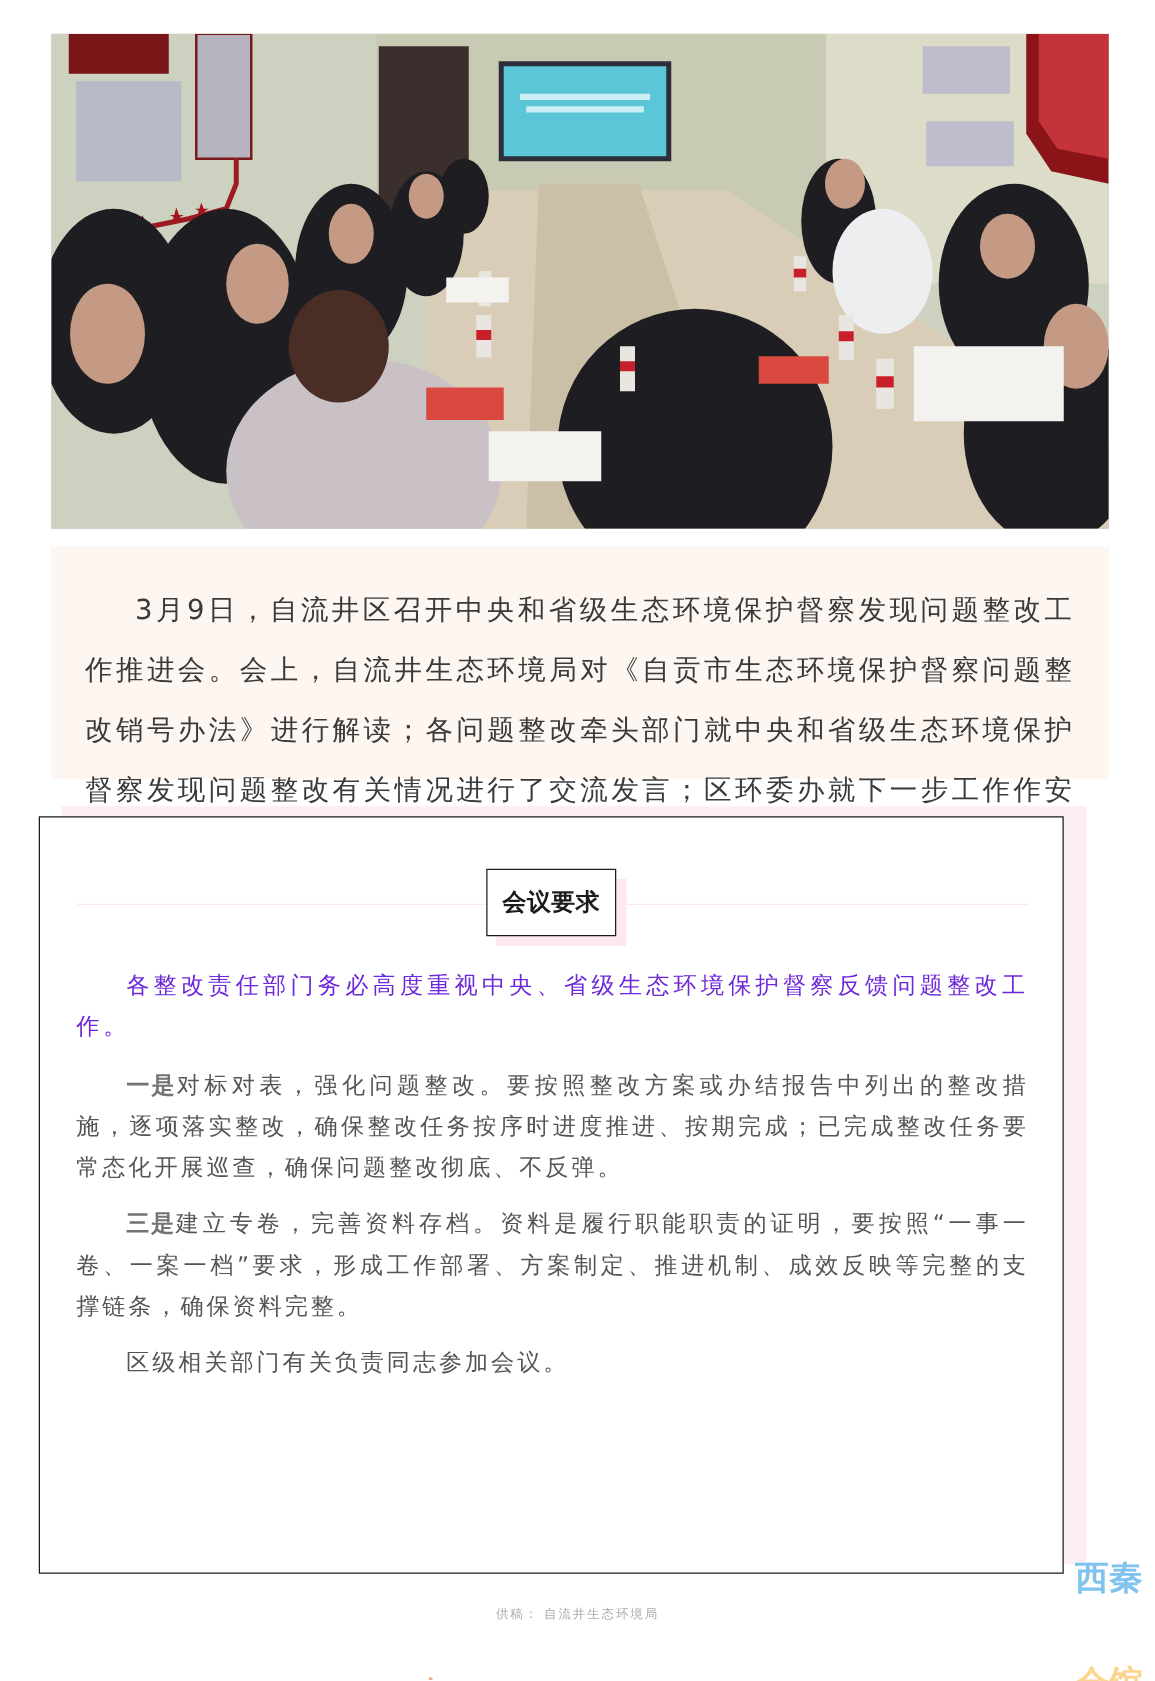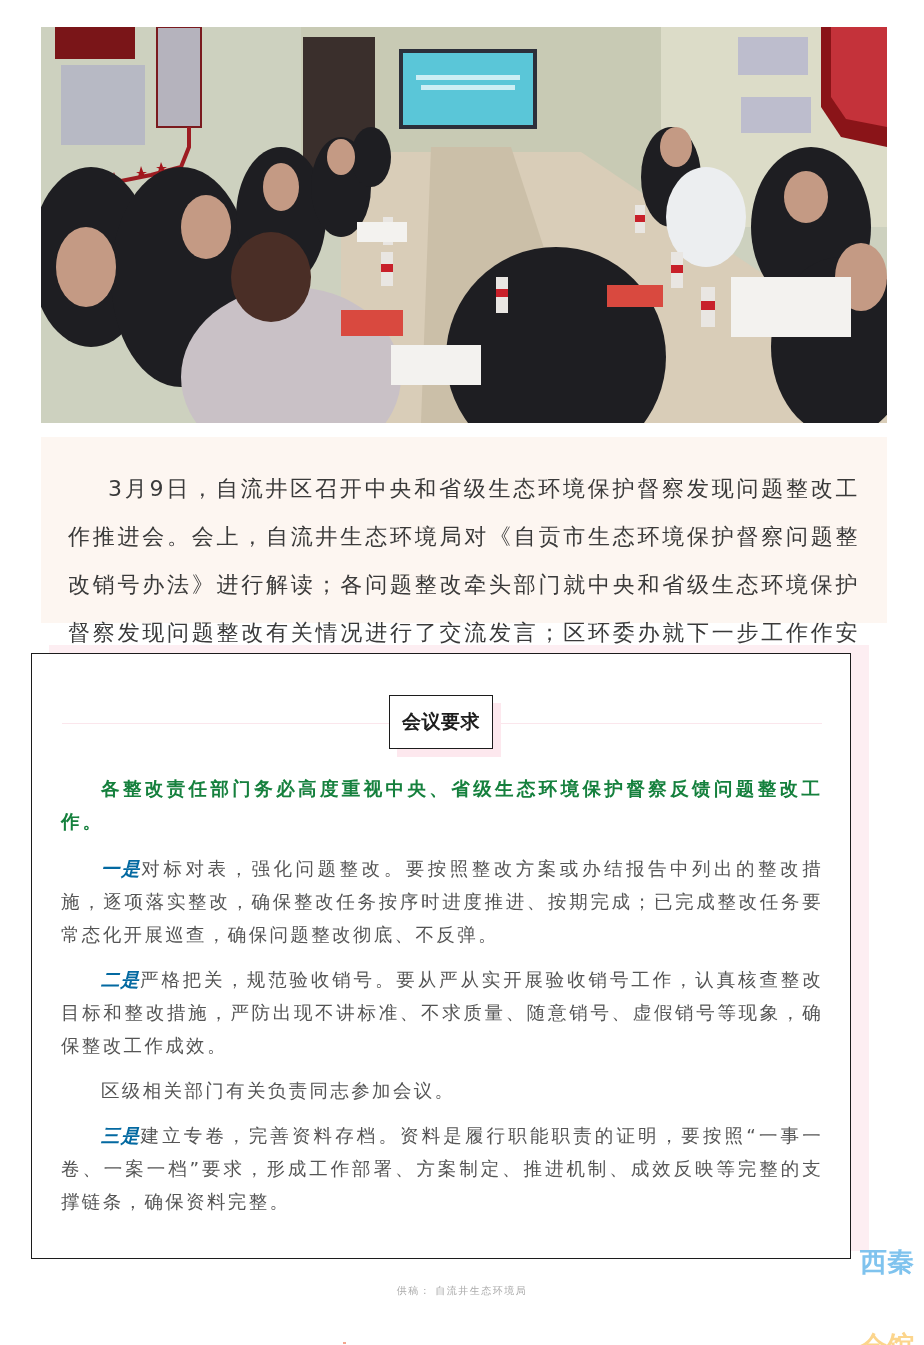--- a/index.html
+++ b/index.html
@@ -111,30 +111,29 @@
     .req-body p {
       margin: 0 0 12px 0;
       font-size: 18.5px;
       line-height: 33px;
       letter-spacing: 2.35px;
       color: #555555;
       text-indent: 40px;
       text-align: justify;
     }
     .req-body p.lead {
-      font-weight: bold;
-      color: #15803d;
+      font-weight: normal;
+      color: #6d28d9;
       letter-spacing: 3px;
       margin-bottom: 14px;
     }
     .req-body strong {
       font-weight: bold;
-      color: #0369a1;
+      color: #737373;
       letter-spacing: 0.5px;
-      font-style: italic;
     }
 
     
     .credit {
       position: absolute;
       left: 0;
       width: 924px;
       top: 1284px;
       text-align: center;
       font-size: 10px;
@@ -267,27 +266,24 @@
   <div class="req-title-shadow"></div>
   <div class="req-title">会议要求</div>
 
   <div class="req-body">
     <p class="lead">各整改责任部门务必高度重视中央、省级生态环境保护督察反馈问题整改工作。</p>
 
     <p>
       <strong>一是</strong><span>对标对表，强化问题整改。要按照整改方案或办结报告中列出的整改措施，逐项落实整改，确保整改任务按序时进度推进、按期完成；已完成整改任务要常态化开展巡查，确保问题整改彻底、不反弹。</span>
     </p>
     <p>
-      <strong>二是</strong><span>严格把关，规范验收销号。要从严从实开展验收销号工作，认真核查整改目标和整改措施，严防出现不讲标准、不求质量、随意销号、虚假销号等现象，确保整改工作成效。</span>
-    </p>
-    <p>区级相关部门有关负责同志参加会议。</p>
-
-    <p>
       <strong>三是</strong><span>建立专卷，完善资料存档。资料是履行职能职责的证明，要按照“一事一卷、一案一档”要求，形成工作部署、方案制定、推进机制、成效反映等完整的支撑链条，确保资料完整。</span>
     </p>
+
+    <p>区级相关部门有关负责同志参加会议。</p>
   </div>
 </section>
 
 <div class="credit">
   <span class="label">供稿：</span><span>自流井生态环境局</span>
 </div>
 
 <div class="watermark">
   <span class="w1">西秦</span>
     <span class="w2">会馆</span>

